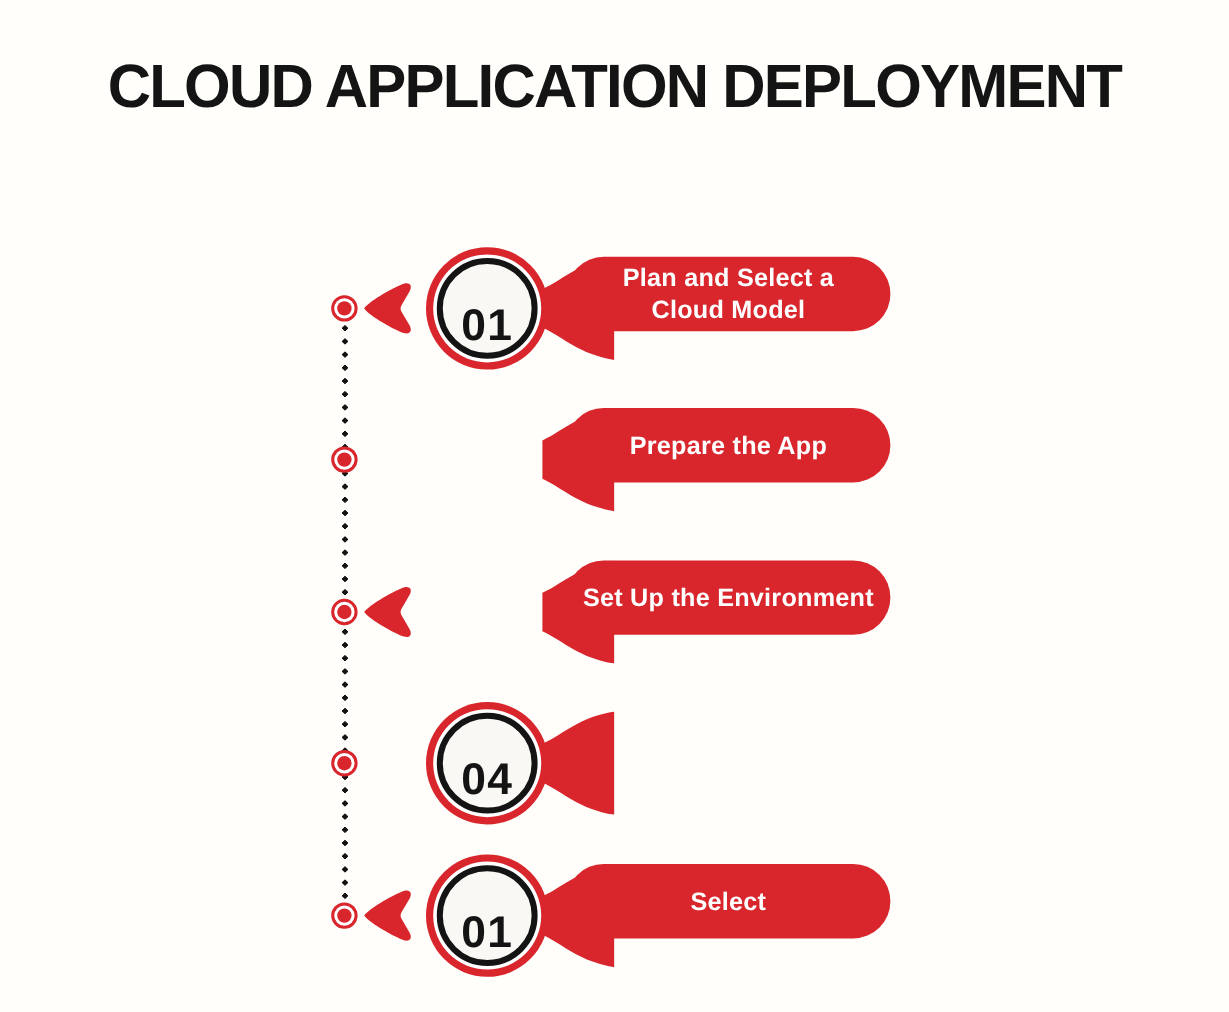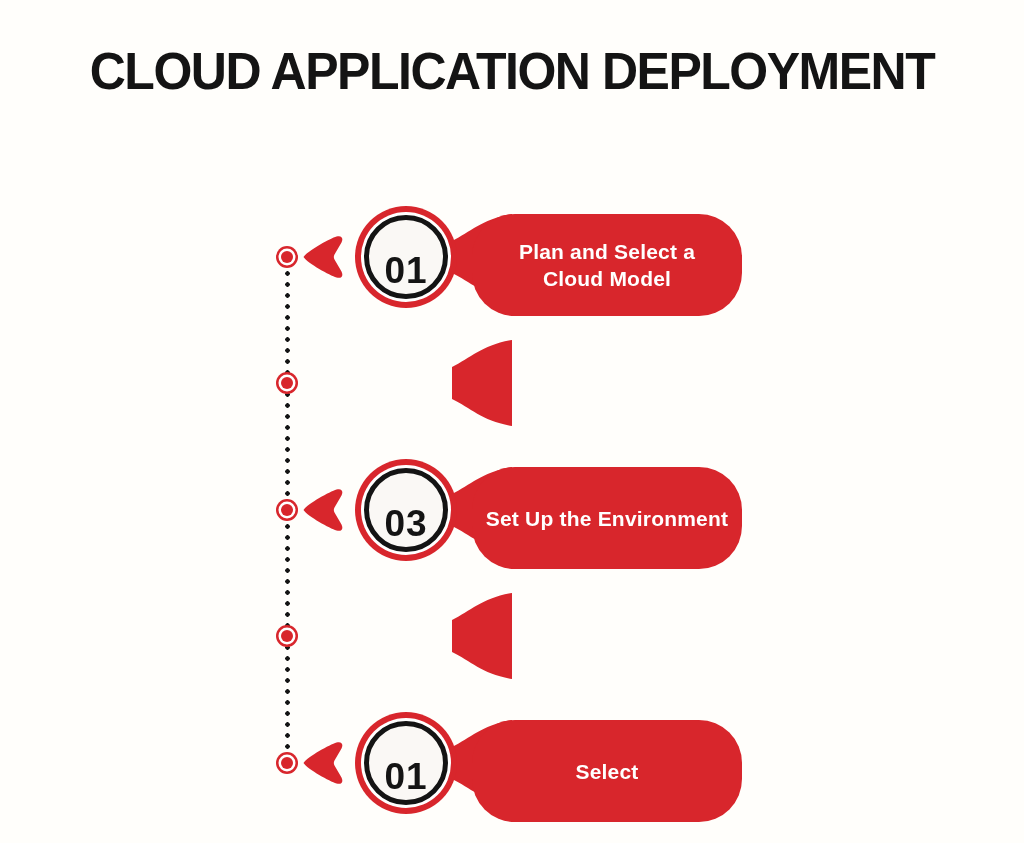--- a/index.html
+++ b/index.html
@@ -63,21 +63,21 @@
     position:absolute;
     left:170px;top:12px;
     width:72px;height:86px;
     z-index:1;
   }
   .neck path{fill:var(--red);}
   
   .pill{
     position:absolute;
     left:202px;top:12px;
-    width:270px;height:102px;
+    width:270px;height:62px;
     background:var(--red);
     border-radius:43px;
     display:flex;align-items:center;justify-content:center;
     z-index:2;
   }
   .pill-label{
     color:var(--label);
     font-size:21px;
     font-weight:bold;
     line-height:27px;
@@ -138,45 +138,48 @@
         <span class="num">01</span>
       </div>
     </div>
   </div>
 
   <div class="row row2">
     <span class="bullseye"></span>
     <svg class="neck" viewBox="0 0 72 86" aria-hidden="true">
       <path d="M72,0 C42,5 31,18 12,27 L12,59 C31,68 42,81 72,86 Z"></path>
     </svg>
+    <div class="pill">
+      <span class="pill-label">Prepare the App</span>
+    </div>
   </div>
 
   <div class="row row3">
     <span class="bullseye"></span>
     <svg class="arrow" viewBox="0 0 44 46" aria-hidden="true">
       <path d="M2.5,23 C7,16.5 29,4.5 35.5,2.5 C41,1 42.5,4.5 40.5,8.5 L33.5,20.5 C32.6,22.2 32.6,23.8 33.5,25.5 L40.5,37.5 C42.5,41.5 41,45 35.5,43.5 C29,41.5 7,29.5 2.5,23 Z"></path>
     </svg>
     <svg class="neck" viewBox="0 0 72 86" aria-hidden="true">
       <path d="M72,0 C42,5 31,18 12,27 L12,59 C31,68 42,81 72,86 Z"></path>
     </svg>
     <div class="pill">
       <span class="pill-label">Set Up the Environment</span>
     </div>
-    <div class="circle">
-      <div class="circle-inner">
-        <span class="num">03</span>
-      </div>
-    </div>
   </div>
 
   <div class="row row4">
     <span class="bullseye"></span>
     <svg class="neck" viewBox="0 0 72 86" aria-hidden="true">
       <path d="M72,0 C42,5 31,18 12,27 L12,59 C31,68 42,81 72,86 Z"></path>
     </svg>
+    <div class="circle">
+      <div class="circle-inner">
+        <span class="num">04</span>
+      </div>
+    </div>
   </div>
 
   <div class="row row5">
     <span class="bullseye"></span>
     <svg class="arrow" viewBox="0 0 44 46" aria-hidden="true">
       <path d="M2.5,23 C7,16.5 29,4.5 35.5,2.5 C41,1 42.5,4.5 40.5,8.5 L33.5,20.5 C32.6,22.2 32.6,23.8 33.5,25.5 L40.5,37.5 C42.5,41.5 41,45 35.5,43.5 C29,41.5 7,29.5 2.5,23 Z"></path>
     </svg>
     <svg class="neck" viewBox="0 0 72 86" aria-hidden="true">
       <path d="M72,0 C42,5 31,18 12,27 L12,59 C31,68 42,81 72,86 Z"></path>
     </svg>

